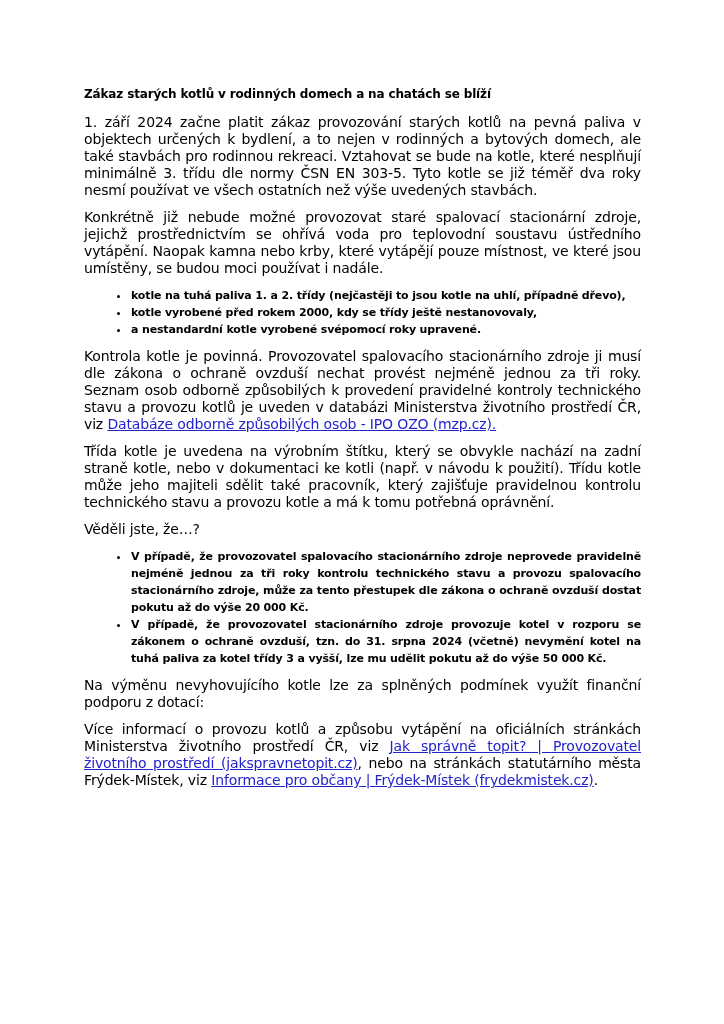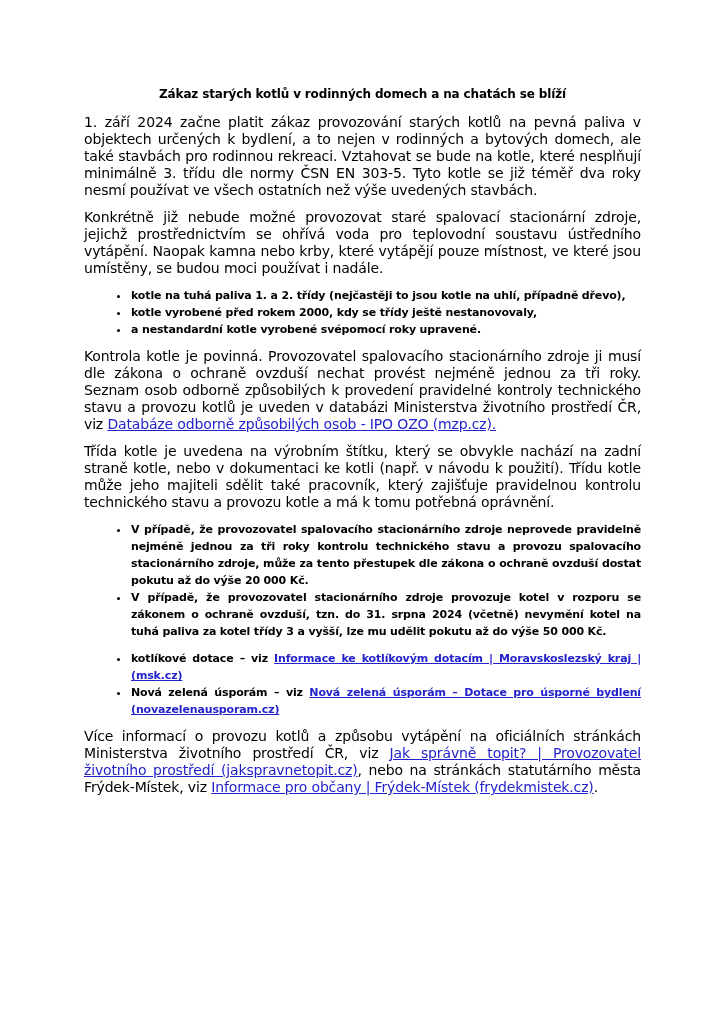--- a/index.html
+++ b/index.html
@@ -17,21 +17,20 @@
     background: #ffffff;
     padding: 86px 83px 40px 84px;
   }
   h1.doc-title {
     font-size: 12px;
     line-height: 17px;
     font-weight: bold;
     letter-spacing: -0.15px;
     margin: 0 0 11px 0;
     color: #000000;
-    text-align: center;
   }
   .doc-body p {
     font-size: 14px;
     line-height: 17px;
     letter-spacing: -0.15px;
     text-align: justify;
     margin: 0 0 10px 0;
   }
   .doc-body ul {
     margin: 0 0 10px 0;
@@ -63,23 +62,21 @@
   <div class="doc-body">
       <p><span>1. září 2024 začne platit zákaz provozování starých kotlů na pevná paliva v objektech určených k bydlení, a to nejen v rodinných a bytových domech, ale také stavbách pro rodinnou rekreaci. Vztahovat se bude na kotle, které nesplňují minimálně 3. třídu dle normy ČSN EN 303-5. Tyto kotle se již téměř dva roky nesmí používat ve všech ostatních než výše uvedených stavbách.</span></p>
       <p><span>Konkrétně již nebude možné provozovat staré spalovací stacionární zdroje, jejichž prostřednictvím se ohřívá voda pro teplovodní soustavu ústředního vytápění. Naopak kamna nebo krby, které vytápějí pouze místnost, ve které jsou umístěny, se budou moci používat i nadále.</span></p>
       <ul>
         <li><span>kotle na tuhá paliva 1. a 2. třídy (nejčastěji to jsou kotle na uhlí, případně dřevo),</span></li>
         <li><span>kotle vyrobené před rokem 2000, kdy se třídy ještě nestanovovaly,</span></li>
         <li><span>a nestandardní kotle vyrobené svépomocí roky upravené.</span></li>
       </ul>
       <p><span>Kontrola kotle je povinná. Provozovatel spalovacího stacionárního zdroje ji musí dle zákona o ochraně ovzduší nechat provést nejméně jednou za tři roky. Seznam osob odborně způsobilých k provedení pravidelné kontroly technického stavu a provozu kotlů je uveden v databázi Ministerstva životního prostředí ČR, viz </span><a>Databáze odborně způsobilých osob - IPO OZO (mzp.cz).</a></p>
       <p><span>Třída kotle je uvedena na výrobním štítku, který se obvykle nachází na zadní straně kotle, nebo v dokumentaci ke kotli (např. v návodu k použití). Třídu kotle může jeho majiteli sdělit také pracovník, který zajišťuje pravidelnou kontrolu technického stavu a provozu kotle a má k tomu potřebná oprávnění.</span></p>
+      <p><span>Věděli jste, že…?</span></p>
       <ul>
         <li><span>V případě, že provozovatel spalovacího stacionárního zdroje neprovede pravidelně nejméně jednou za tři roky kontrolu technického stavu a provozu spalovacího stacionárního zdroje, může za tento přestupek dle zákona o ochraně ovzduší dostat pokutu až do výše 20 000 Kč.</span></li>
         <li><span>V případě, že provozovatel stacionárního zdroje provozuje kotel v rozporu se zákonem o ochraně ovzduší, tzn. do 31. srpna 2024 (včetně) nevymění kotel na tuhá paliva za kotel třídy 3 a vyšší, lze mu udělit pokutu až do výše 50 000 Kč.</span></li>
       </ul>
-      <ul>
-        <li><span>kotlíkové dotace – viz </span><a>Informace ke kotlíkovým dotacím | Moravskoslezský kraj | (msk.cz)</a></li>
-        <li><span>Nová zelená úsporám – viz </span><a>Nová zelená úsporám – Dotace pro úsporné bydlení (novazelenausporam.cz)</a></li>
-      </ul>
+      <p><span>Na výměnu nevyhovujícího kotle lze za splněných podmínek využít finanční podporu z dotací:</span></p>
       <p><span>Více informací o provozu kotlů a způsobu vytápění na oficiálních stránkách Ministerstva životního prostředí ČR, viz </span><a>Jak správně topit? | Provozovatel životního prostředí (jakspravnetopit.cz)</a><span>, nebo na stránkách statutárního města Frýdek-Místek, viz </span><a>Informace pro občany | Frýdek-Místek (frydekmistek.cz)</a><span>.</span></p>
     </div>
 </div>
 
 </body></html>

